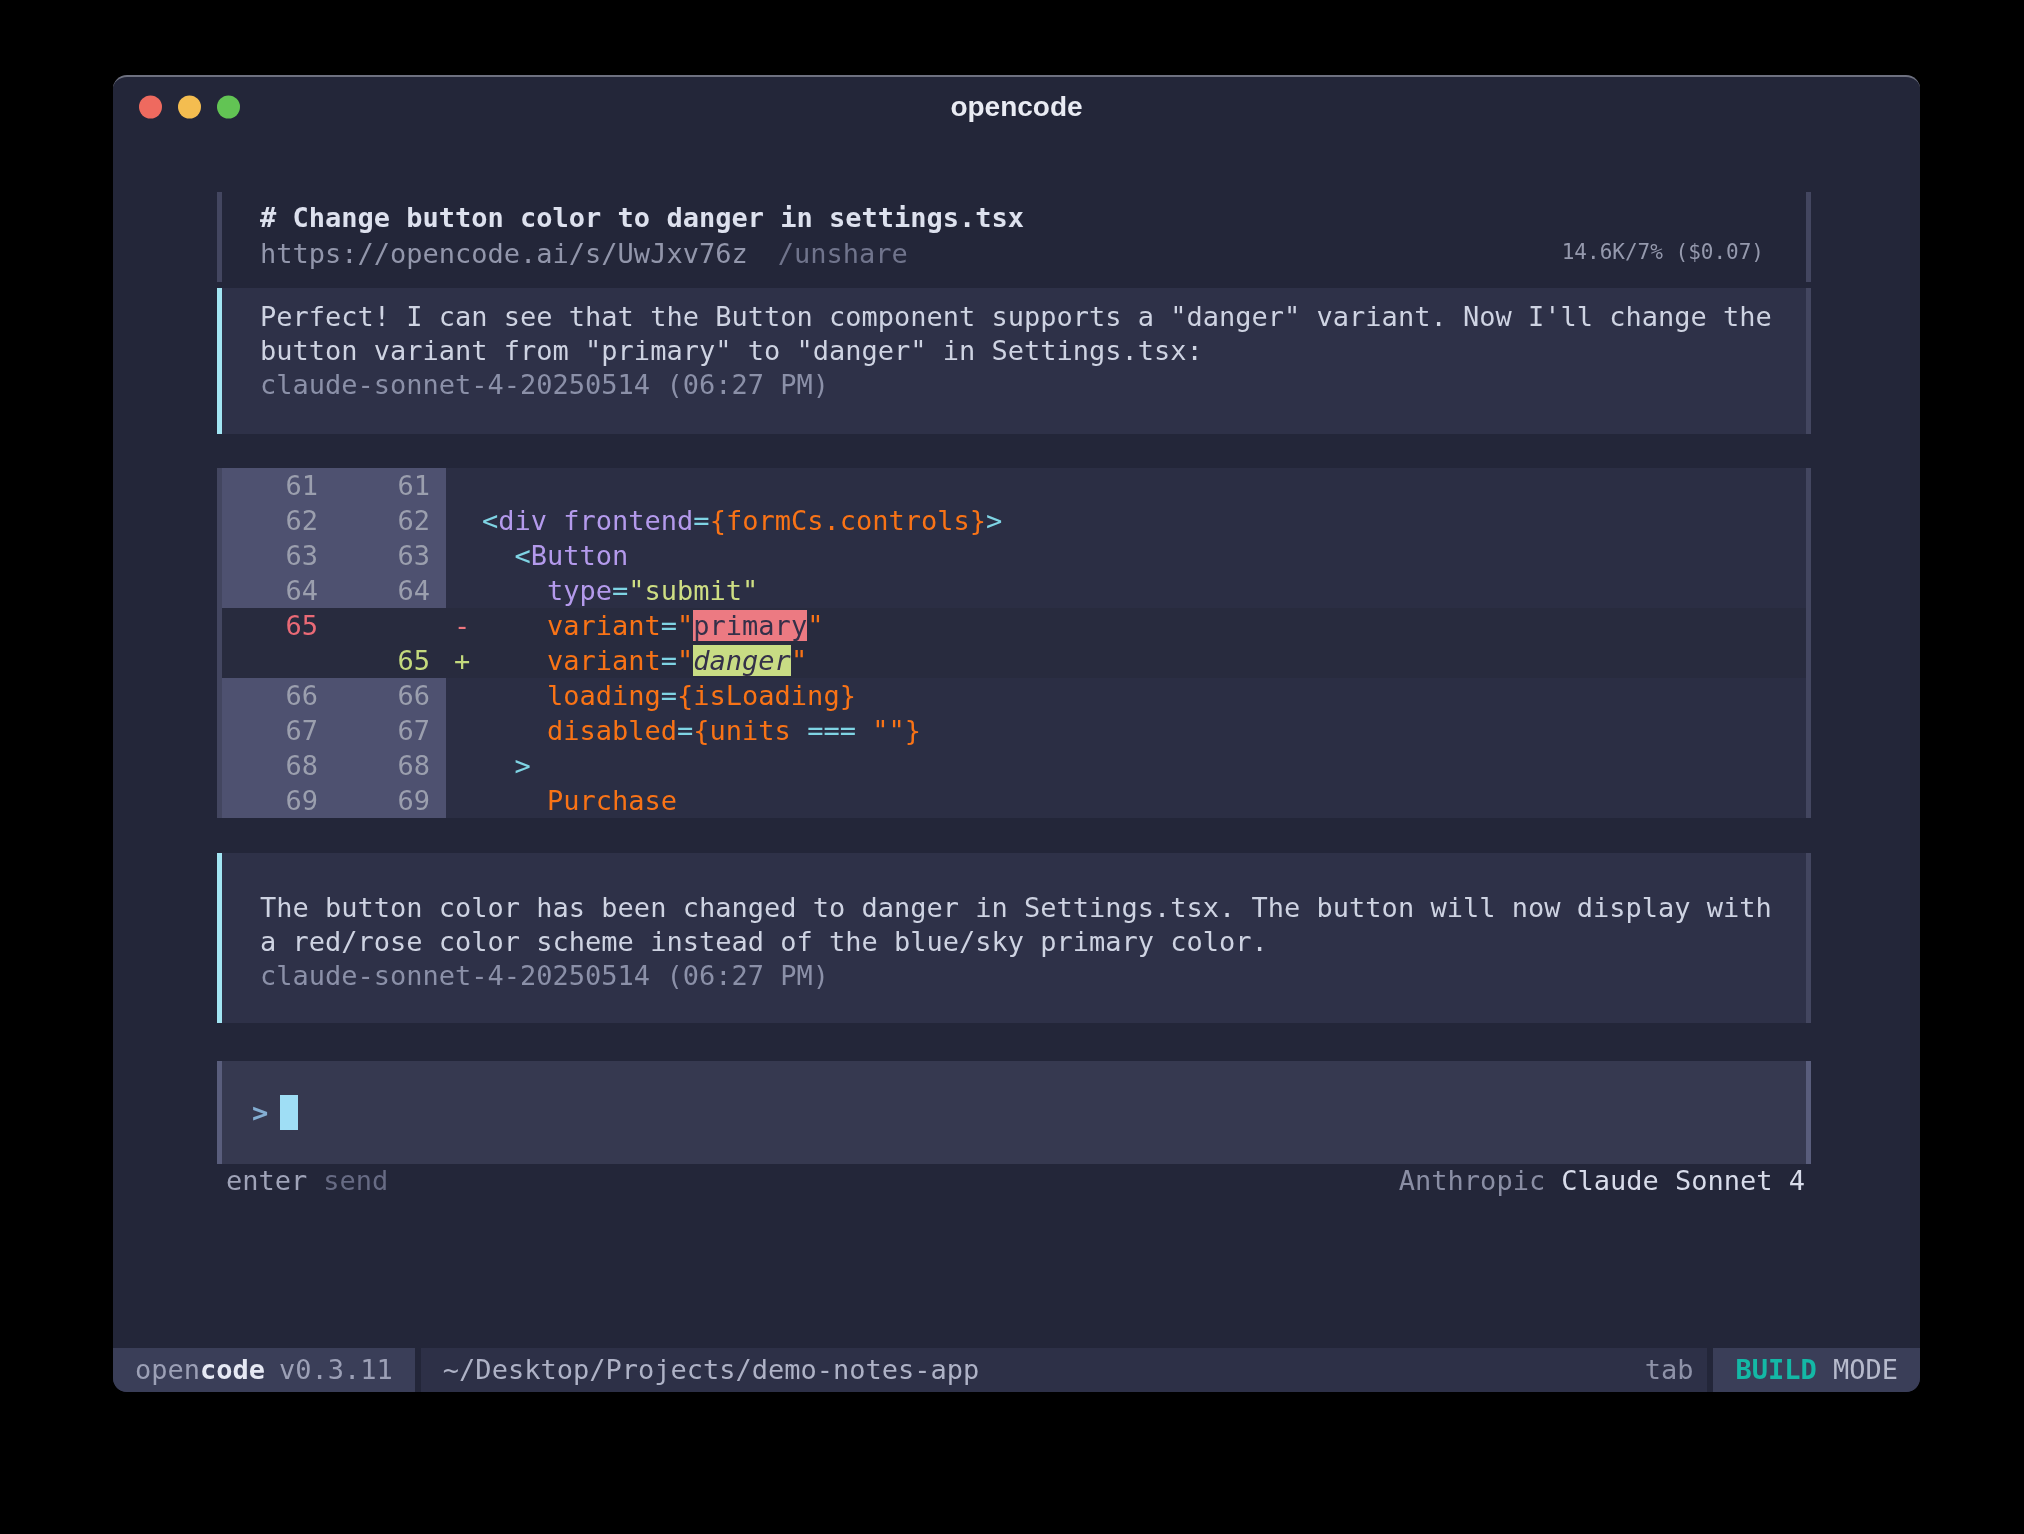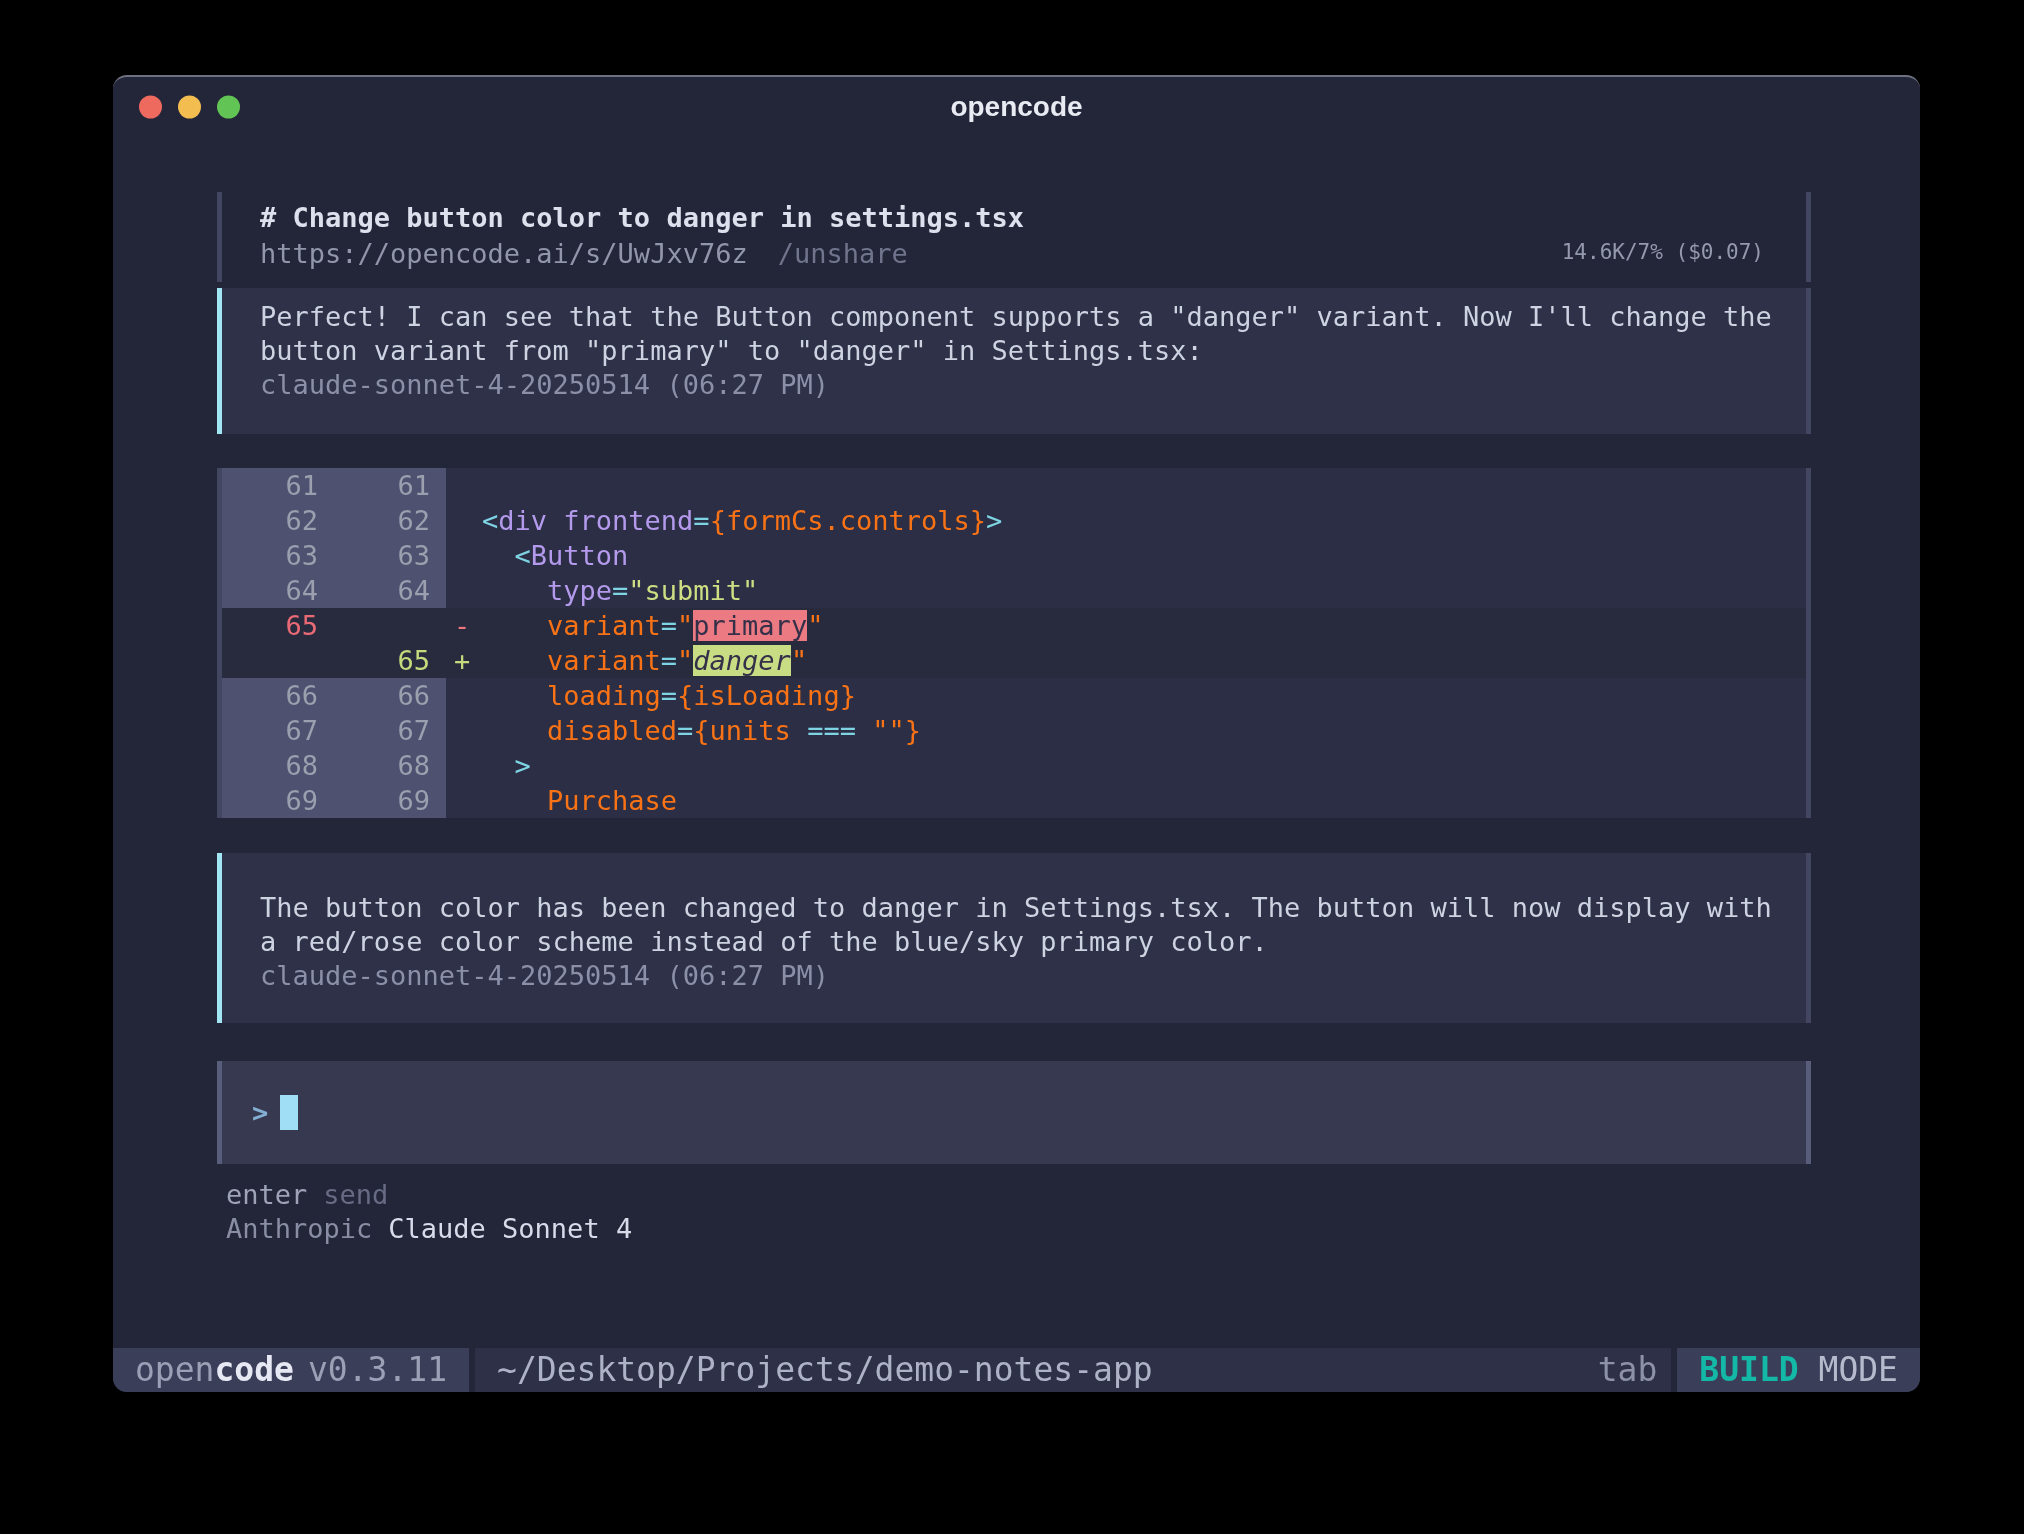--- a/index.html
+++ b/index.html
@@ -54,29 +54,29 @@
   .c-hl-del{background:#ec7a82;color:#343049;} .c-hl-add{background:#c8dc84;color:#343049;font-style:italic;}
 
   
   .inputbox{margin-top:38px;border-left:5px solid #595d7c;border-right:5px solid #595d7c;
             background:#363950;height:103px;display:flex;align-items:center;padding-left:30px;
             box-sizing:border-box;}
   .prompt{font-size:27px;color:#84aed2;font-weight:700;}
   .cursor{display:inline-block;width:18px;height:35px;background:#9fdef5;margin-left:12px;
           vertical-align:middle;}
 
-  .hintrow{display:flex;justify-content:space-between;margin-top:14px;padding:0 6px 0 9px;
-           font-size:27px;line-height:34px;flex-direction:column;}
+  .hintrow{display:flex;justify-content:space-between;padding:0 6px 0 9px;
+           font-size:27px;line-height:34px;}
   .hint-enter{color:#9fa3b8;} .hint-send{color:#676b84;margin-left:16px;}
   .hint-provider{color:#8a8ea4;} .hint-model{color:#d8dcea;margin-left:16px;}
 
   
   .statusbar{position:absolute;left:0;right:0;bottom:0;height:44px;display:flex;
              background:#2d3047;border-radius:0 0 13px 13px;overflow:hidden;
-             font-size:33px;line-height:44px;}
+             font-size:27px;line-height:44px;}
   .sb-seg1{background:#3a3e58;padding:0 22px;white-space:nowrap;}
   .sb-open{color:#9ca0b6;} .sb-code{color:#e6e9f4;font-weight:700;} .sb-ver{color:#9ca0b6;margin-left:14px;}
   .sb-div{width:6px;background:#232639;flex:0 0 6px;}
   .sb-mid{flex:1;display:flex;justify-content:space-between;background:#2d3047;
           padding:0 14px 0 22px;white-space:nowrap;}
   .sb-path{color:#aeb2c6;} .sb-tab{color:#8e92a8;}
   .sb-seg2{background:#3a3e58;padding:0 22px;white-space:nowrap;}
   .sb-build{color:#14b8a6;font-weight:700;} .sb-mode{color:#b6bacc;}
 </style>
 </head>

